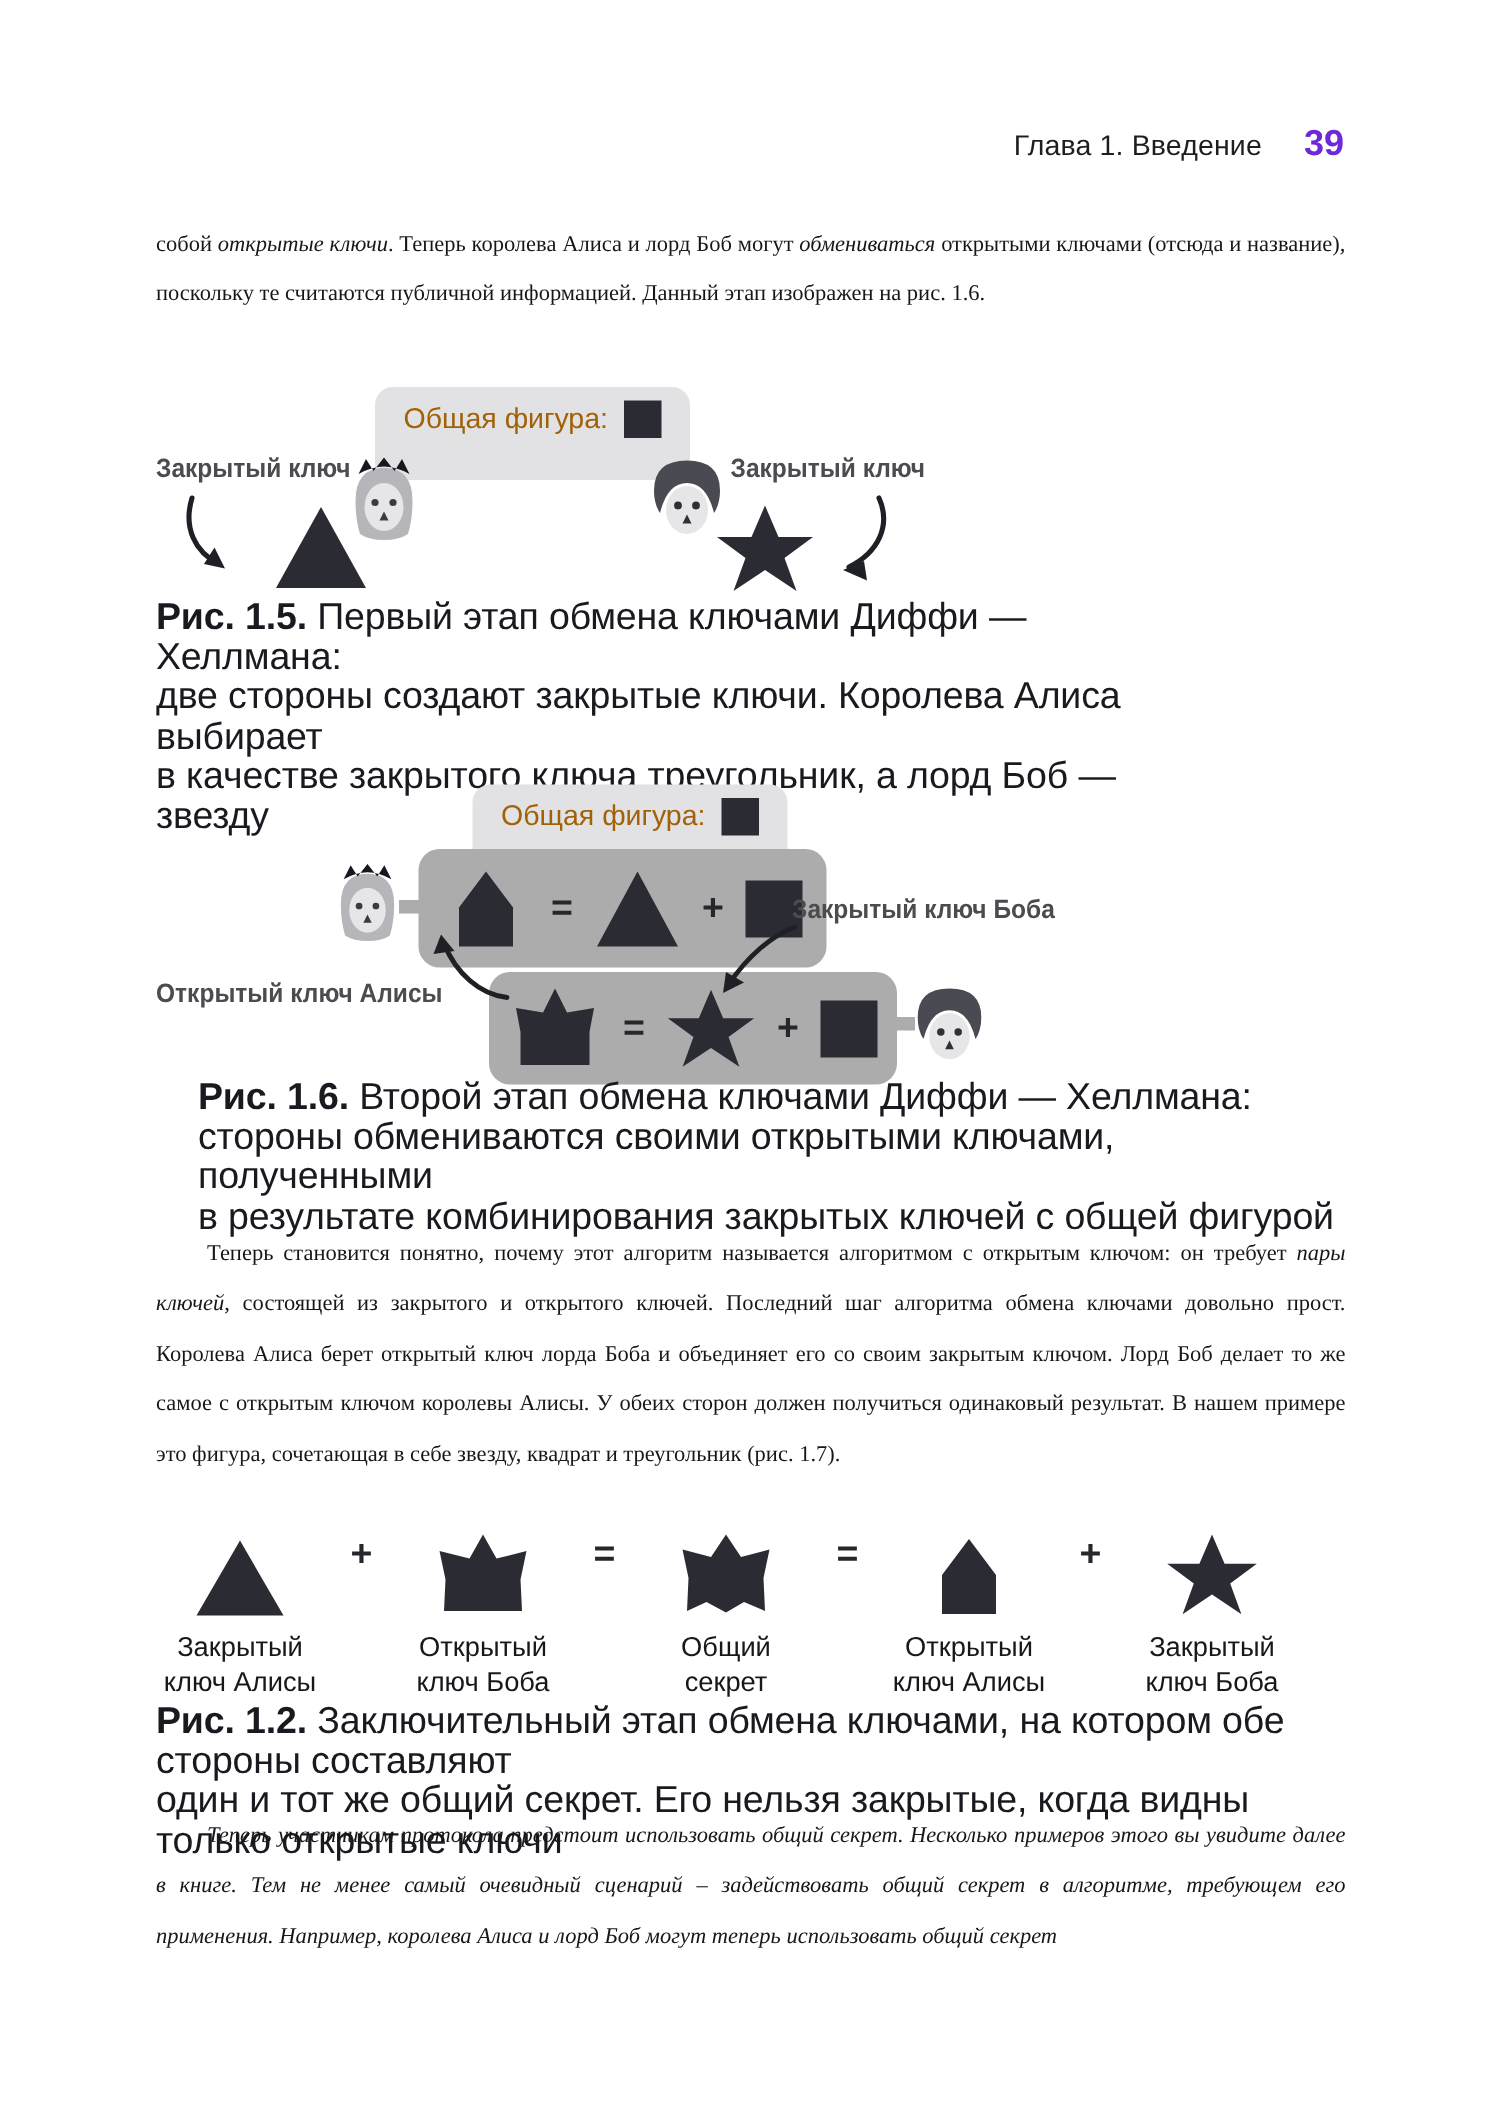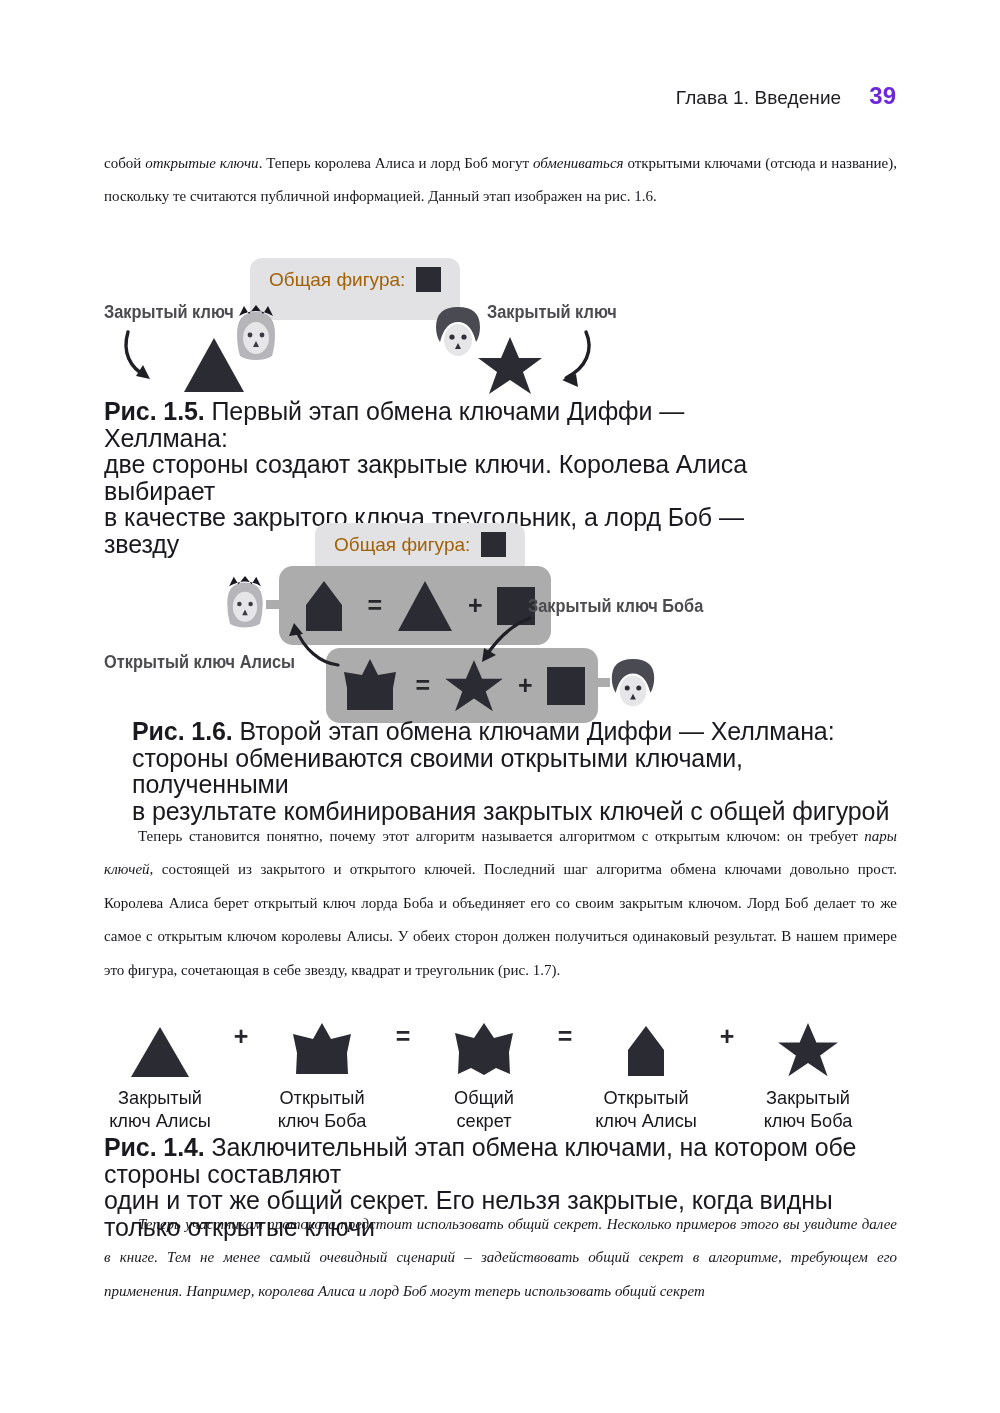--- a/index.html
+++ b/index.html
@@ -326,18 +326,18 @@
           <svg width="70" height="56" viewBox="0 0 66 60">
             <path d="M33 1 L42 22 L65 22 L46 36 L54 58 L33 44 L12 58 L20 36 L1 22 L24 22 Z" fill="#2b2b33"></path>
           </svg>
         </div>
         <div class="f17-label">Закрытый
 ключ Боба</div>
       </div>
     </div>
   </div>
 
-  <div class="caption" style="top:1134px; width:810px; white-space:pre-line;"><b>Рис. 1.4.</b><span> Заключительный этап обмена ключами, на котором обе стороны составляют
+  <div class="caption" style="top:1134px; width:810px; white-space:pre-line;"><b>Рис. 1.2.</b><span> Заключительный этап обмена ключами, на котором обе стороны составляют
 один и тот же общий секрет. Его нельзя закрытые, когда видны только открытые ключи</span></div>
 
   <div class="body-block indent" style="top:1208px;font-style:italic;">Теперь участникам протокола предстоит использовать общий секрет. Несколько примеров этого вы увидите далее в книге. Тем не менее самый очевидный сценарий – задействовать общий секрет в алгоритме, требующем его применения. Например, королева Алиса и лорд Боб могут теперь использовать общий секрет</div>
 
 </div>
 
 </body></html>

